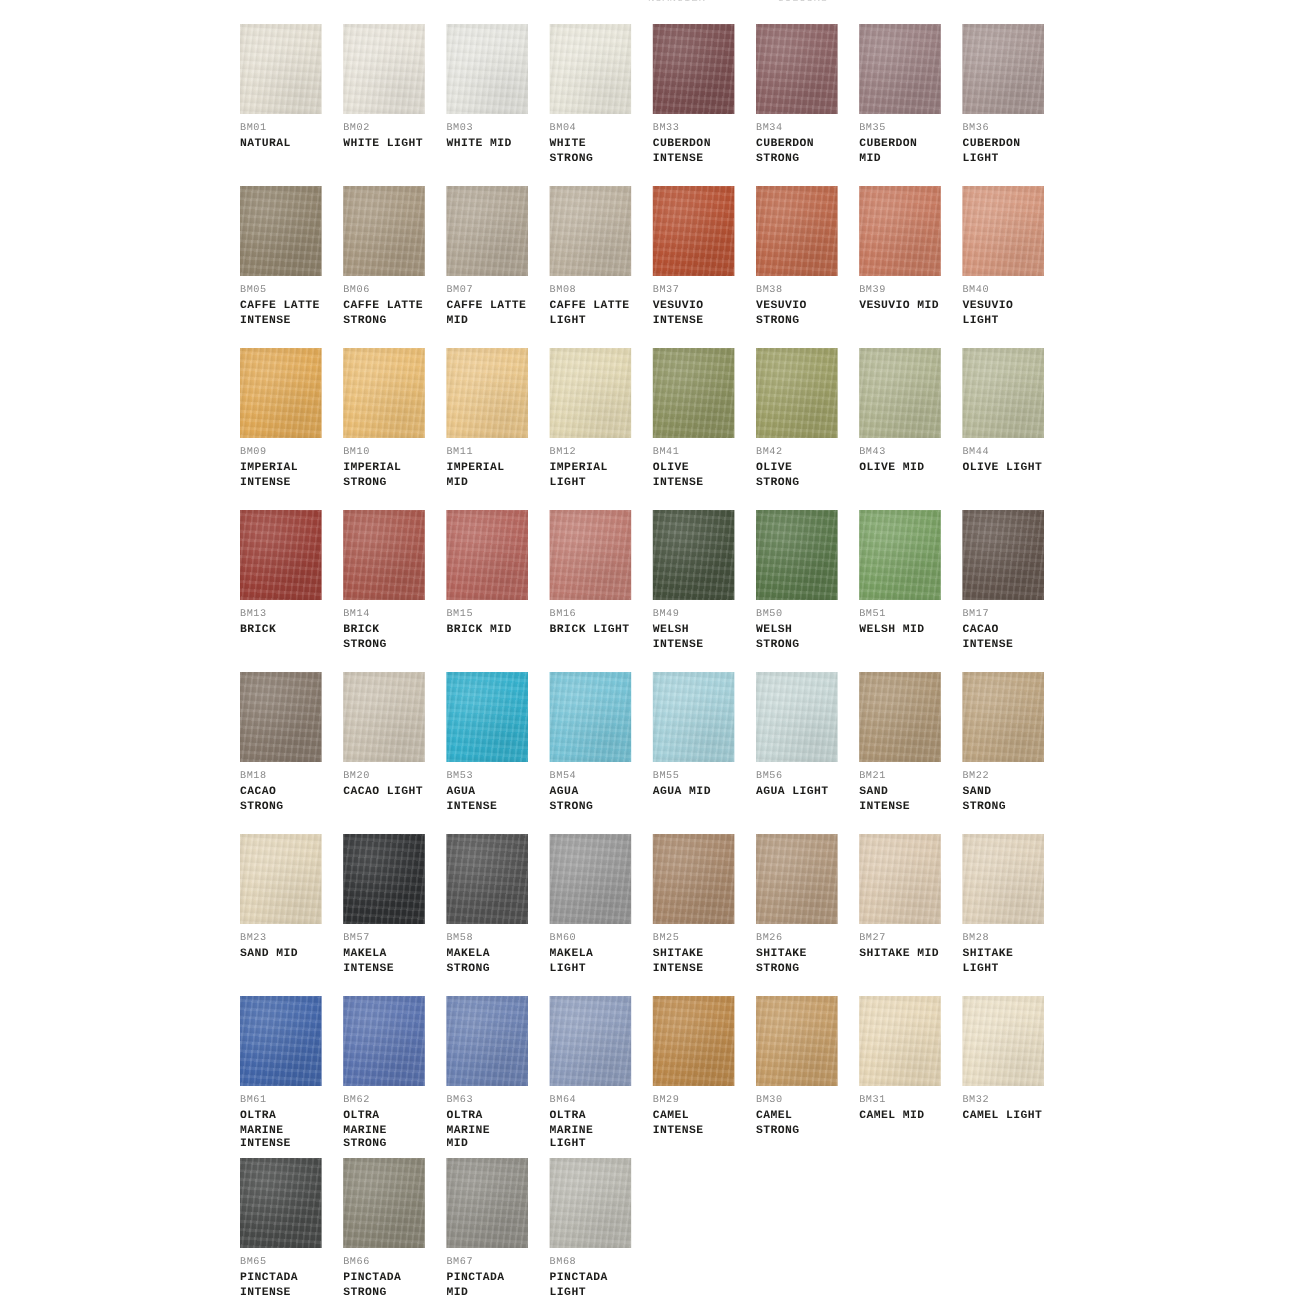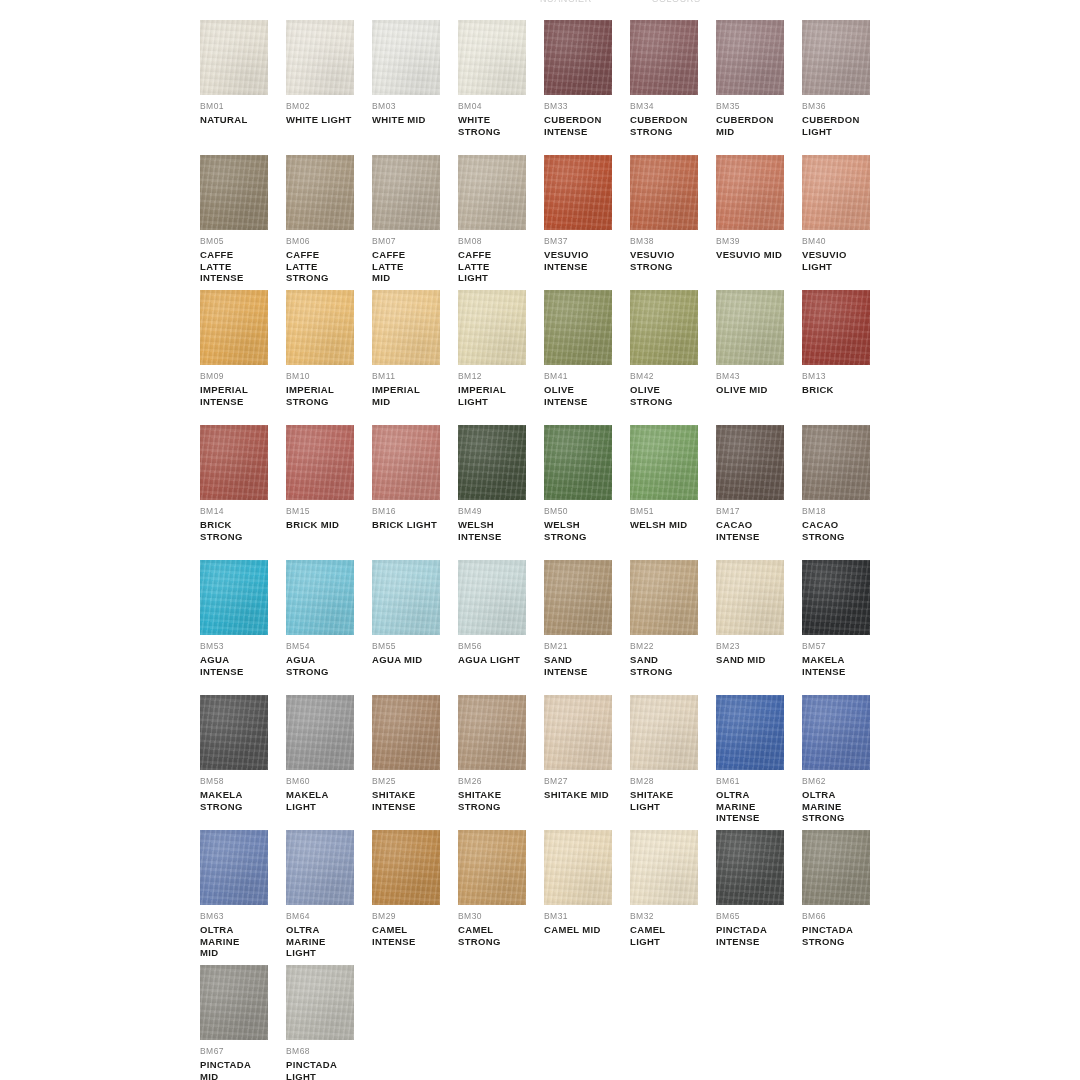--- a/index.html
+++ b/index.html
@@ -13,20 +13,21 @@
     overflow: hidden;
     font-family: "Liberation Sans", sans-serif;
     -webkit-font-smoothing: antialiased;
   }
 
   #sheet {
     position: relative;
     width: 1080px;
     height: 1080px;
     background: #ffffff;
+    font-family: Liberation Mono, monospace;
   }
 
   
   .crop-header {
     position: absolute;
     top: -6px;
     left: 540px;
     width: 260px;
     height: 8px;
     overflow: hidden;
@@ -238,20 +239,25 @@
         <div class="code">BM42</div>
         <div class="name">OLIVE
 STRONG</div>
       </div>
       <div class="swatch-cell">
         <div class="chip" style="background-color: rgb(180, 184, 148);"></div>
         <div class="code">BM43</div>
         <div class="name">OLIVE MID</div>
       </div>
       <div class="swatch-cell">
+        <div class="chip" style="background-color: rgb(188, 190, 159);"></div>
+        <div class="code">BM44</div>
+        <div class="name">OLIVE LIGHT</div>
+      </div>
+      <div class="swatch-cell">
         <div class="chip" style="background-color: rgb(158, 65, 57);"></div>
         <div class="code">BM13</div>
         <div class="name">BRICK</div>
       </div>
       <div class="swatch-cell">
         <div class="chip" style="background-color: rgb(172, 90, 79);"></div>
         <div class="code">BM14</div>
         <div class="name">BRICK
 STRONG</div>
       </div>
@@ -286,20 +292,25 @@
         <div class="chip" style="background-color: rgb(102, 88, 80);"></div>
         <div class="code">BM17</div>
         <div class="name">CACAO
 INTENSE</div>
       </div>
       <div class="swatch-cell">
         <div class="chip" style="background-color: rgb(137, 123, 110);"></div>
         <div class="code">BM18</div>
         <div class="name">CACAO
 STRONG</div>
+      </div>
+      <div class="swatch-cell">
+        <div class="chip" style="background-color: rgb(207, 198, 182);"></div>
+        <div class="code">BM20</div>
+        <div class="name">CACAO LIGHT</div>
       </div>
       <div class="swatch-cell">
         <div class="chip" style="background-color: rgb(51, 179, 208);"></div>
         <div class="code">BM53</div>
         <div class="name">AGUA
 INTENSE</div>
       </div>
       <div class="swatch-cell">
         <div class="chip" style="background-color: rgb(121, 199, 218);"></div>
         <div class="code">BM54</div>

